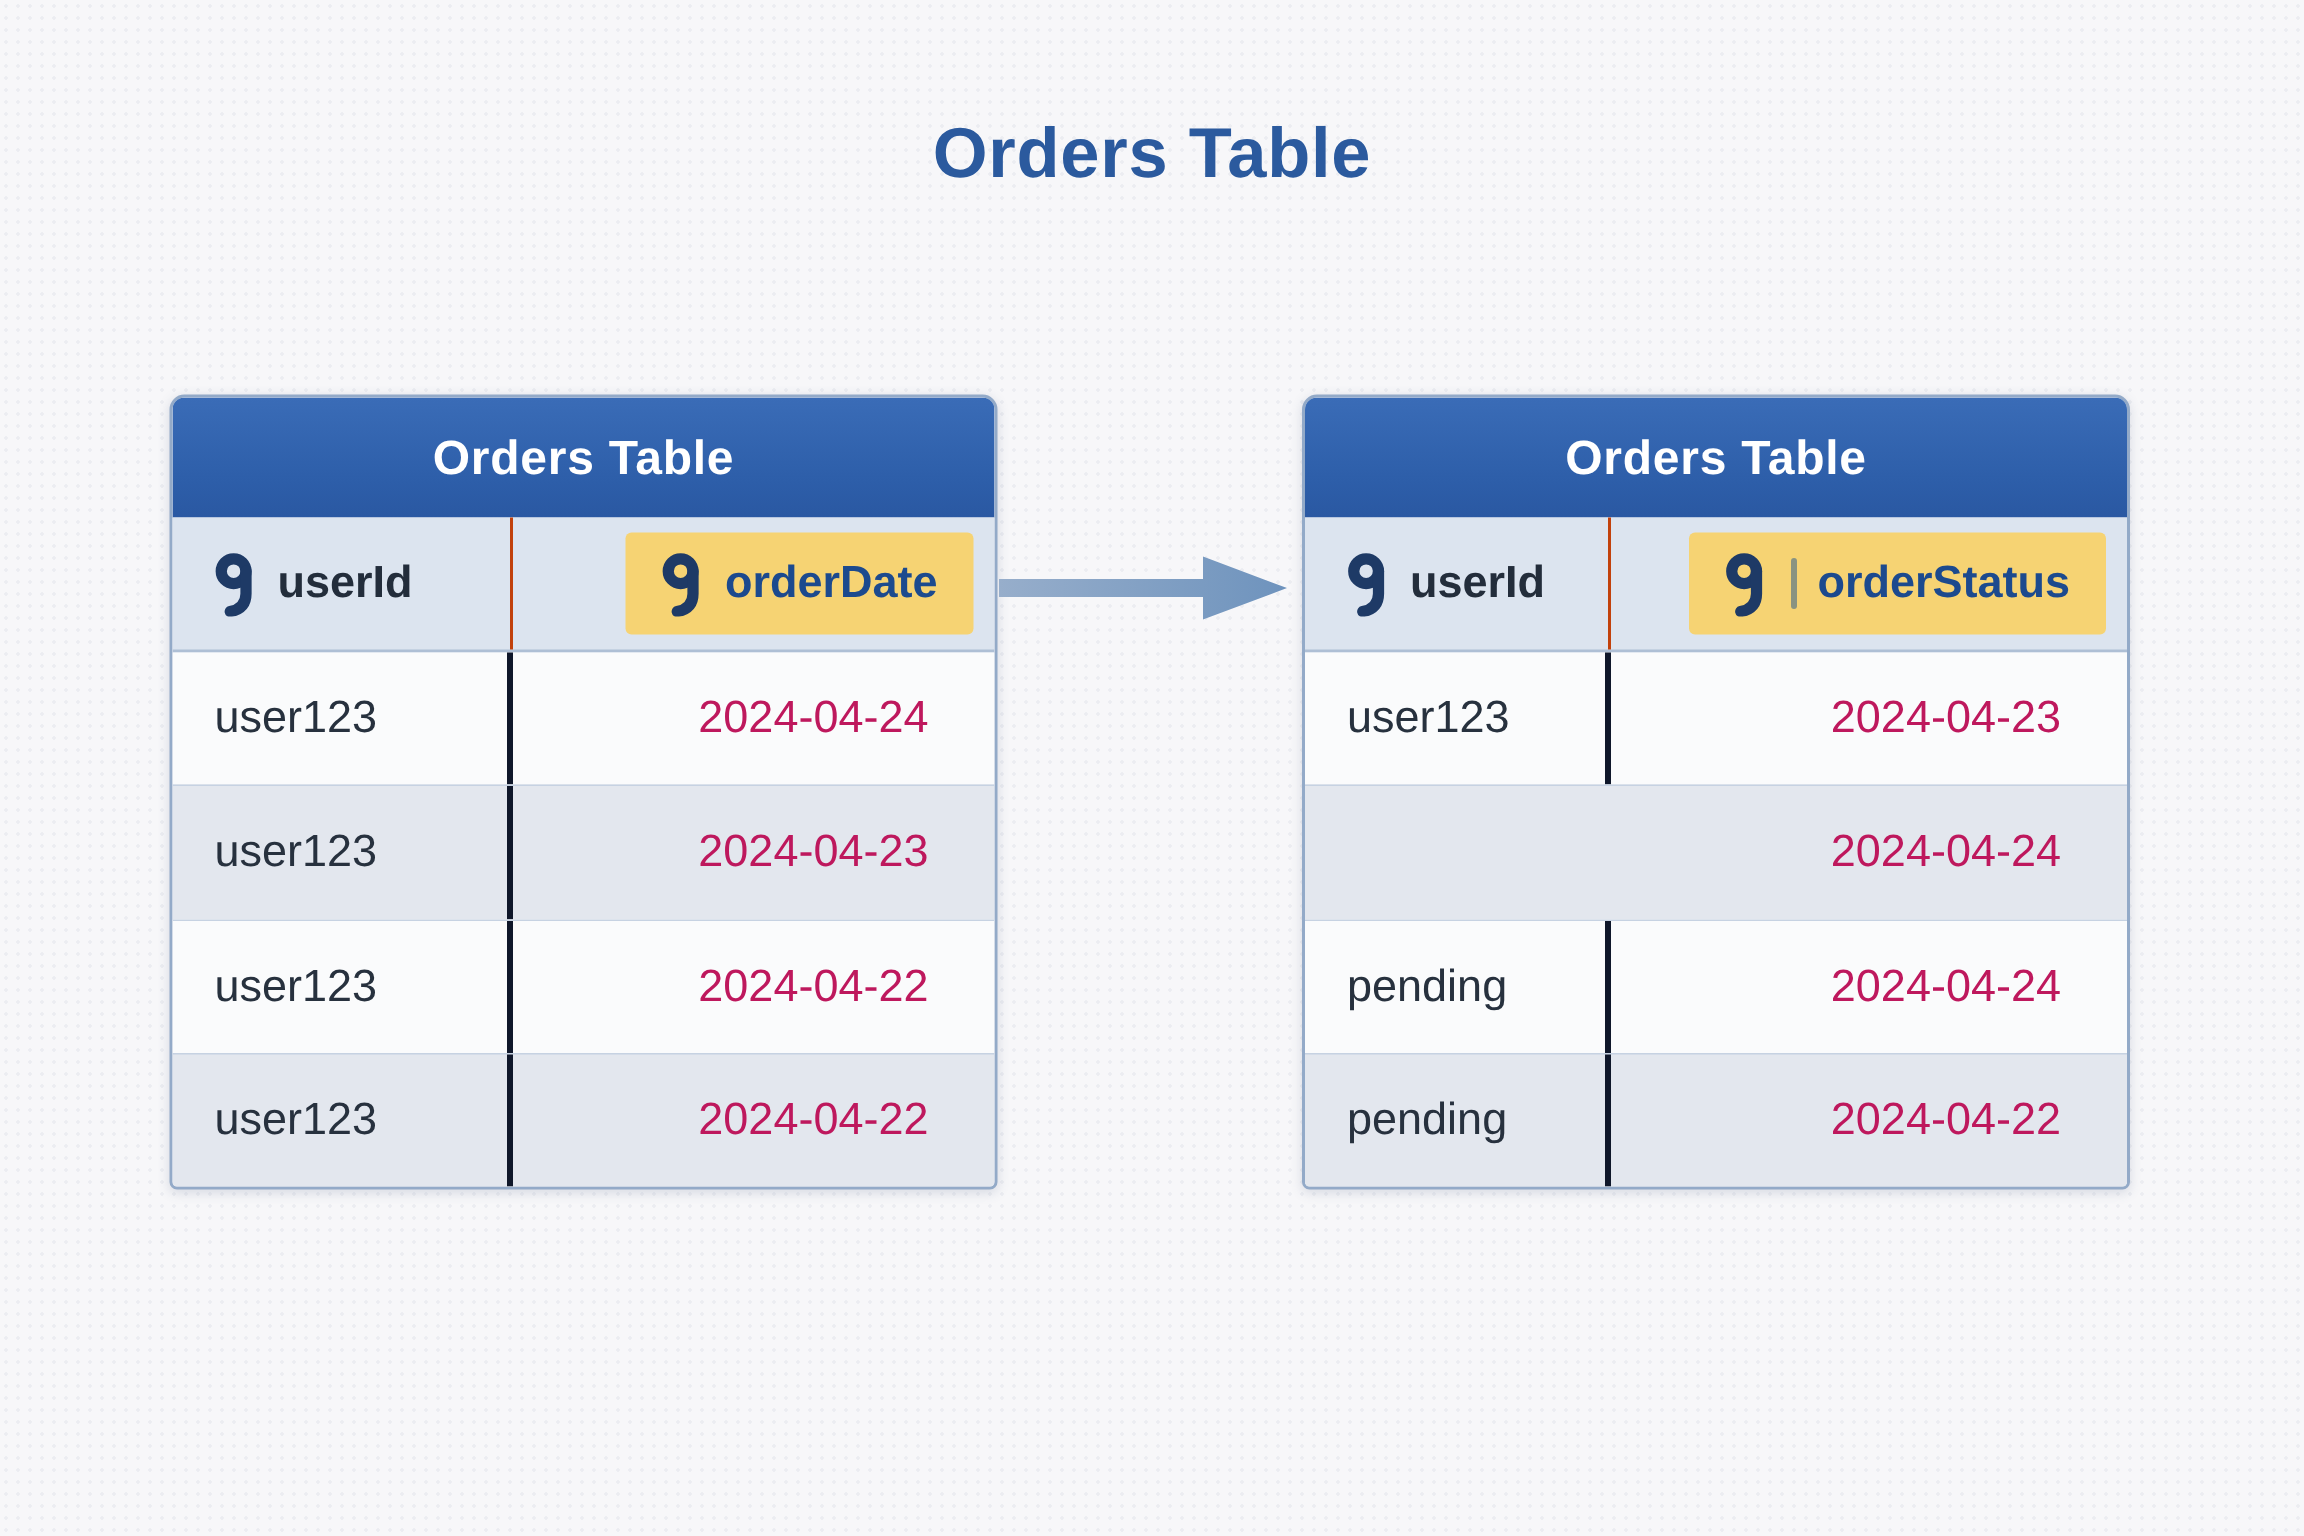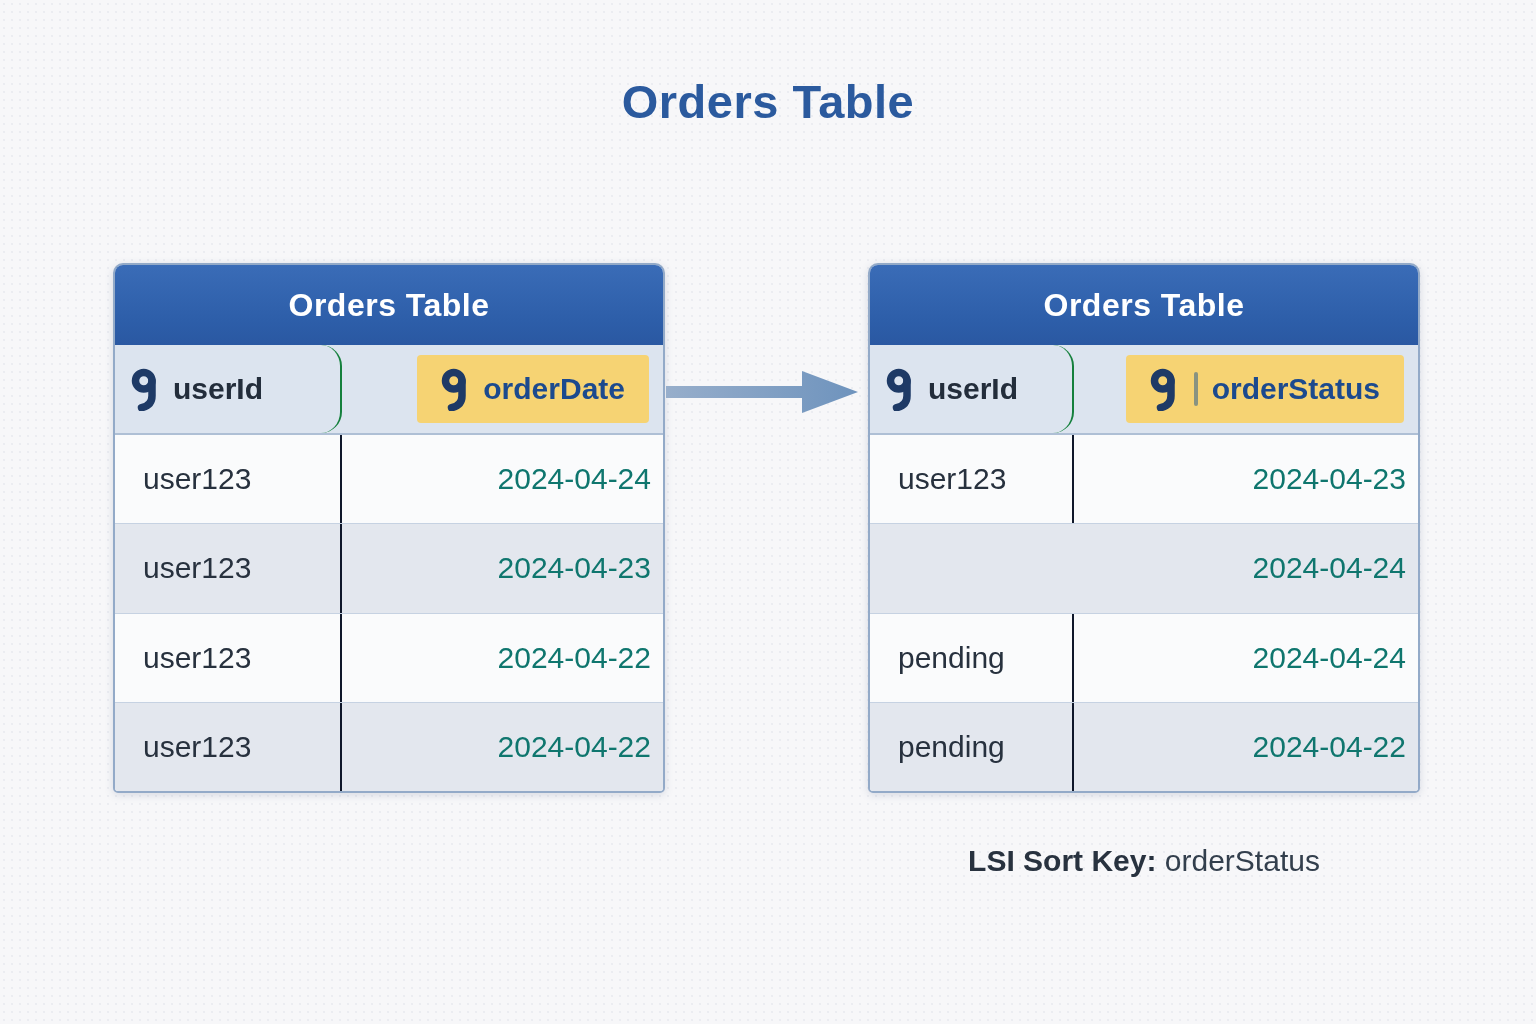--- a/index.html
+++ b/index.html
@@ -61,24 +61,23 @@
 
   .col-header-row {
     flex: 0 0 90px;
     display: flex;
     background: #dce4ef;
     border-bottom: 2px solid #aebfd5;
   }
   .col1 {
     display: flex;
     align-items: center;
-    padding-left: 16px;
+    padding-left: 28px;
     gap: 12px;
-    border-right: 2px solid #15803d;
-    border-radius: 21px;
+    border-right: 2px solid #c2410c;
   }
   .col2 {
     flex: 1;
     display: flex;
     align-items: center;
   }
   .pos-left  .col1 { width: 227px; }
   .pos-right .col1 { width: 204px; }
 
   .col-label {
@@ -112,29 +111,29 @@
 
   .rows { flex: 1; display: flex; flex-direction: column; }
   .data-row { flex: 1; display: flex; font-size: 30px; }
   .data-row.odd  { background: #fafbfc; }
   .data-row.even { background: #e3e7ee; }
   .data-row + .data-row { border-top: 1px solid #c6d2e2; }
   .cell { display: flex; align-items: center; }
   .cell.c0 {
     padding-left: 28px;
     color: #27313e;
-    border-right: 2px solid #0f172a;
+    border-right: 4px solid #0f172a;
   }
   .pos-left  .cell.c0 { width: 227px; }
   .pos-right .cell.c0 { width: 204px; }
   .cell.c1 {
     flex: 1;
     justify-content: flex-end;
-    padding-right: 12px;
-    color: #0f766e;
+    padding-right: 44px;
+    color: #be185d;
   }
 
   
   .flow-arrow {
     position: absolute;
     left: 664px;
     top: 363px;
     width: 198px;
     height: 58px;
   }
@@ -253,18 +252,14 @@
           <div class="cell c0">pending</div>
           <div class="cell c1">2024-04-24</div>
         </div>
         <div class="data-row even">
           <div class="cell c0">pending</div>
           <div class="cell c1">2024-04-22</div>
         </div>
       </div>
   </div>
 
-  <div class="caption pos-right">
-    <span class="cap-label">LSI Sort Key:</span>
-    <span class="cap-value">orderStatus</span>
-  </div>
 
 </div>
 
 </body></html>

